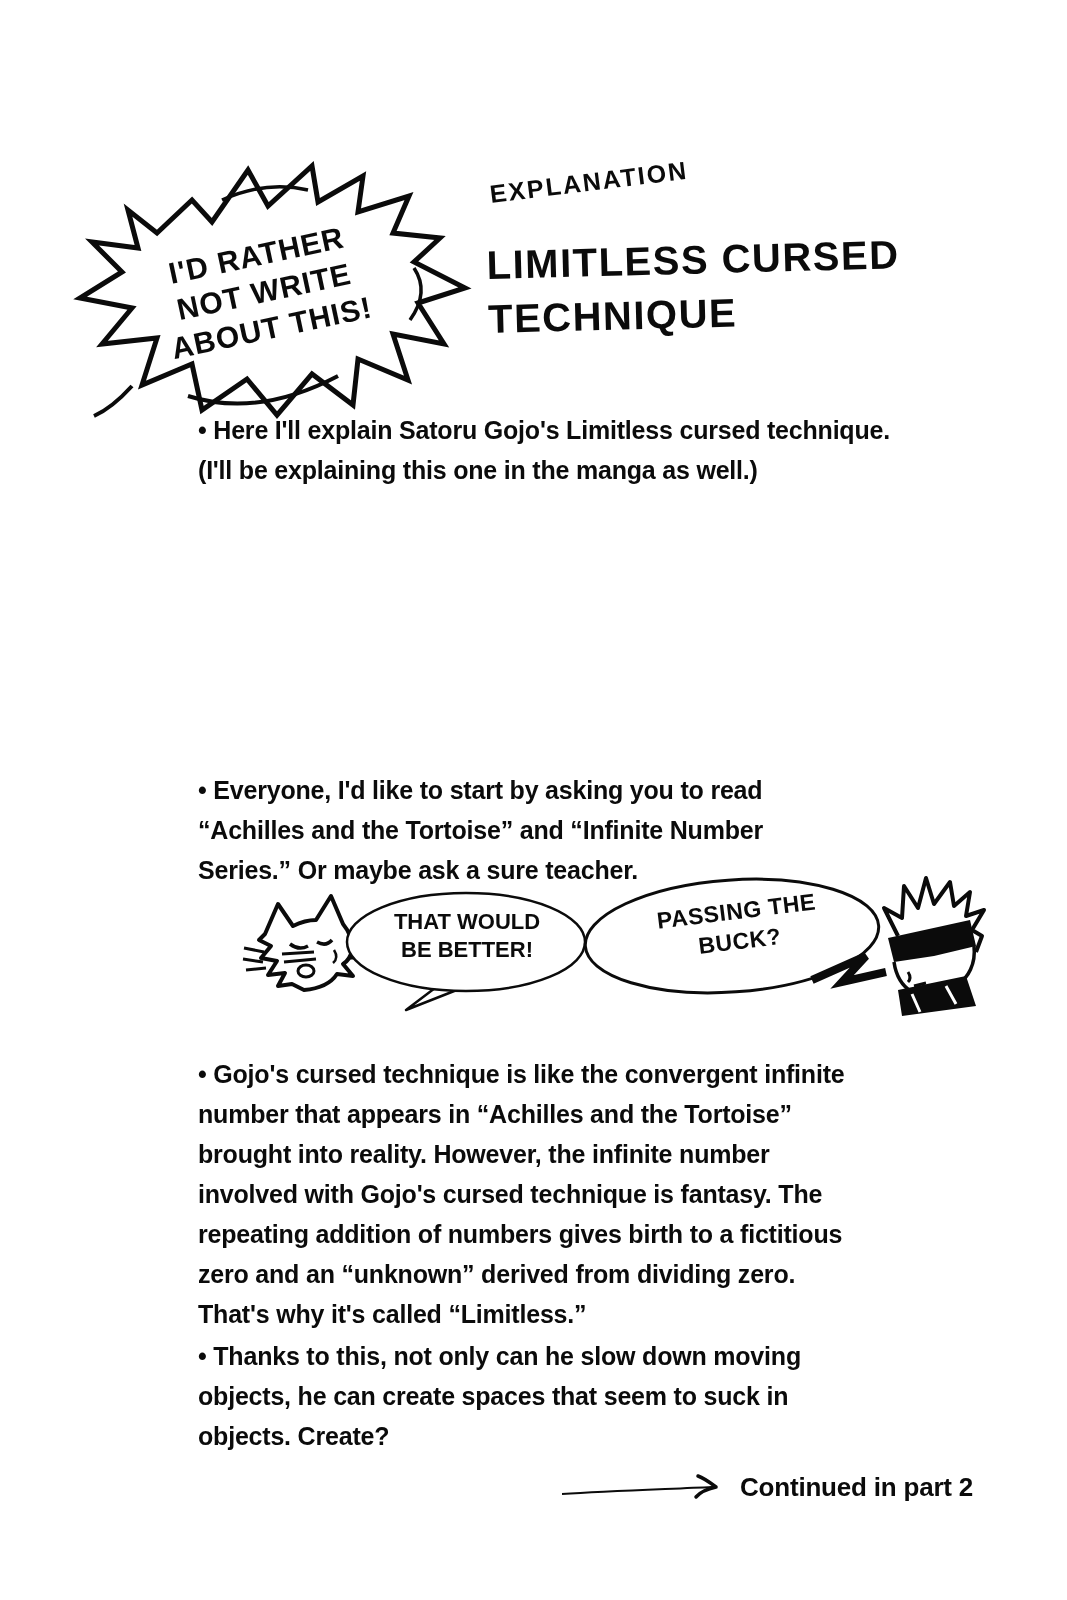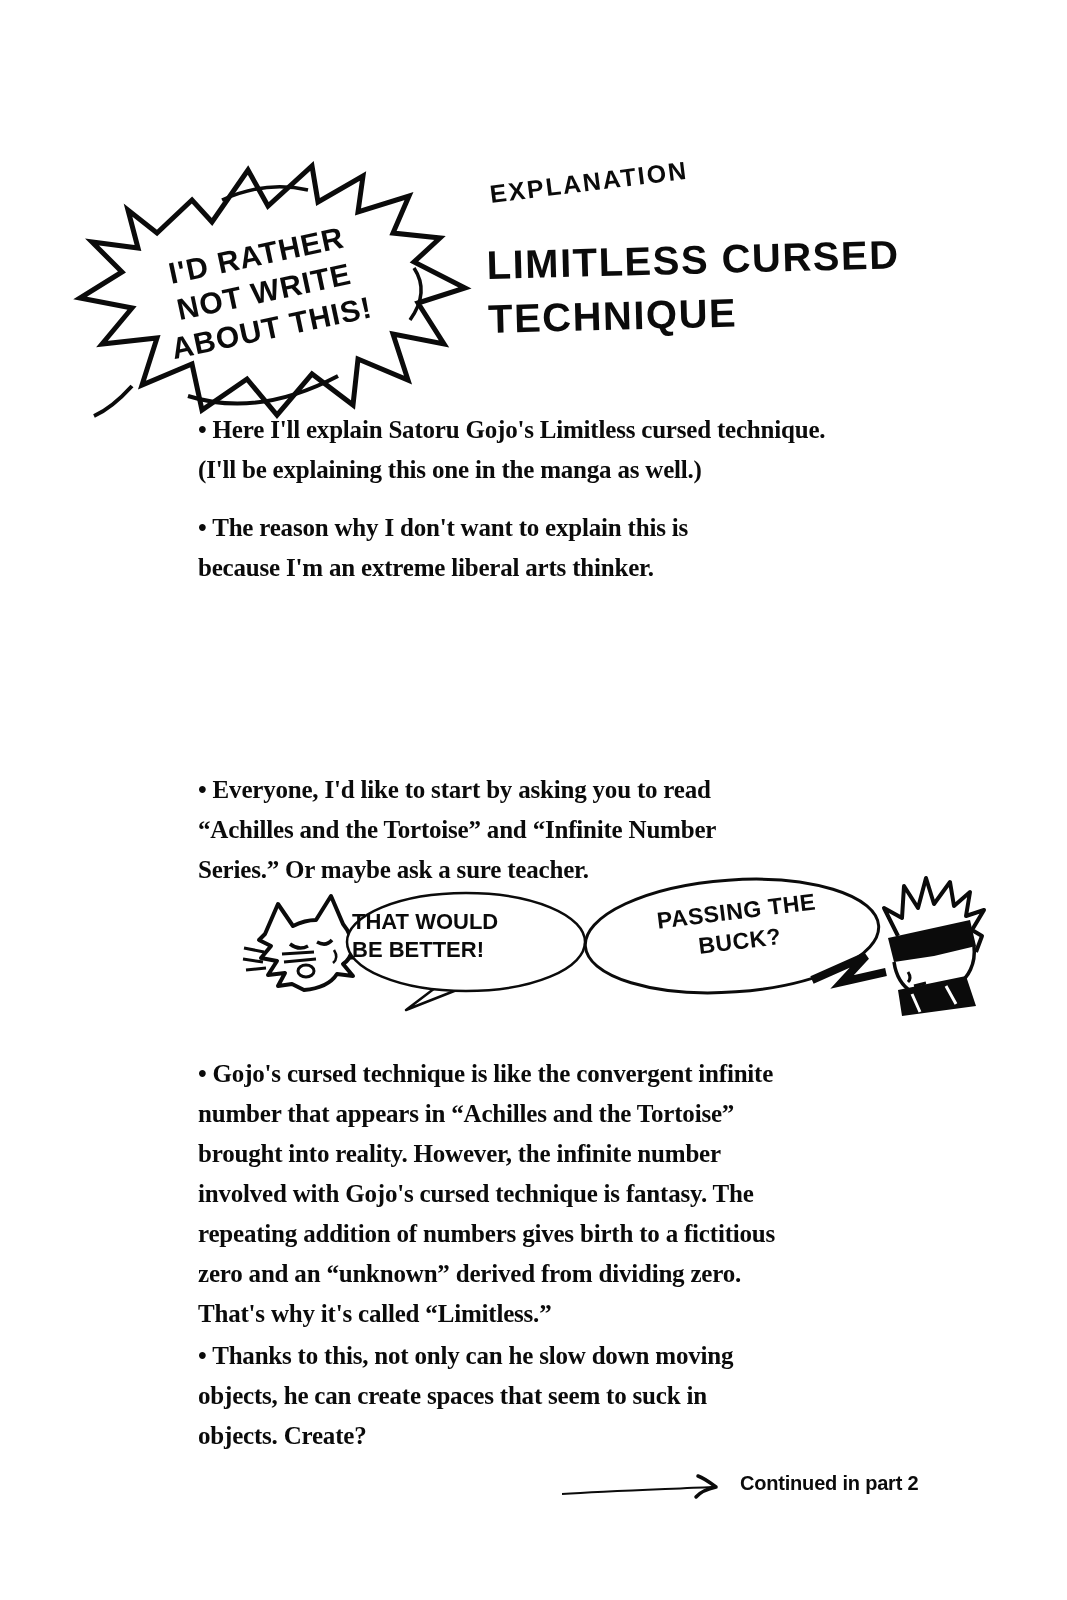--- a/index.html
+++ b/index.html
@@ -31,43 +31,43 @@
   .title{
     left:486px;top:238px;width:520px;
     transform:rotate(-1.5deg);transform-origin:left top;
     font-size:40px;font-weight:bold;letter-spacing:1.5px;
     line-height:54px;white-space:pre-line;
   }
   
   .para{
     left:198px;width:770px;
     font-size:25px;font-weight:bold;letter-spacing:-0.2px;
-    line-height:40px;white-space:pre-line;font-family:Liberation Serif, serif;
+    line-height:40px;white-space:pre-line;
   }
   
   .cat-svg{left:240px;top:888px;width:130px;height:118px;}
   .bubble1-svg{left:340px;top:890px;width:252px;height:122px;}
   .bubble1-text{
     left:352px;top:908px;width:230px;
-    font-size:22px;font-weight:bold;
+    text-align:center;font-size:22px;font-weight:bold;
     line-height:28px;white-space:pre-line;
   }
   .bubble2-svg{left:580px;top:872px;width:312px;height:138px;}
   .bubble2-text{
     left:606px;top:896px;width:264px;
     transform:rotate(-7deg);
     text-align:center;font-size:23px;font-weight:bold;letter-spacing:0.5px;
     line-height:30px;white-space:pre-line;
   }
   .gojo-svg{left:868px;top:872px;width:128px;height:145px;}
   
   .footer-arrow{left:560px;top:1476px;width:178px;height:26px;}
   .footer-text{
     left:740px;top:1472px;
-    font-size:20px;font-weight:bold;letter-spacing:-0.2px;
+    font-size:26px;font-weight:bold;letter-spacing:-0.2px;
   }
   svg{display:block;overflow:visible;}
 </style>
 </head>
 <body>
 
 <div class="page">
 
   <svg class="abs burst-svg" viewBox="0 0 428 292">
     <polygon fill="#ffffff" stroke="#0b0b0b" stroke-width="5" stroke-linejoin="miter" points="95,85 130,52 150,74 186,22 206,58 250,18 256,54 301,28 296,64 347,48 331,85 378,90 352,114 403,140 356,155 382,196 331,186 346,232 296,211 291,257 250,226 215,267 185,231 140,262 130,216 80,237 95,190 40,196 70,160 18,150 60,124 30,94 76,100 66,62"></polygon>
@@ -79,22 +79,20 @@
   <div class="abs burst-text">I'D RATHER
 NOT WRITE
 ABOUT THIS!</div>
 
   <div class="abs kicker">EXPLANATION</div>
   <div class="abs title">LIMITLESS CURSED
 TECHNIQUE</div>
 
   <div class="abs para" style="top:410px">• Here I'll explain Satoru Gojo's Limitless cursed technique.
 (I'll be explaining this one in the manga as well.)</div>
-  <div class="abs para" style="top:508px">• The reason why I don't want to explain this is
-because I'm an extreme liberal arts thinker.</div>
   <div class="abs para" style="top:770px">• Everyone, I'd like to start by asking you to read
 “Achilles and the Tortoise” and “Infinite Number
 Series.” Or maybe ask a sure teacher.</div>
   <div class="abs para" style="top:1054px">• Gojo's cursed technique is like the convergent infinite
 number that appears in “Achilles and the Tortoise”
 brought into reality. However, the infinite number
 involved with Gojo's cursed technique is fantasy. The
 repeating addition of numbers gives birth to a fictitious
 zero and an “unknown” derived from dividing zero.
 That's why it's called “Limitless.”</div>

